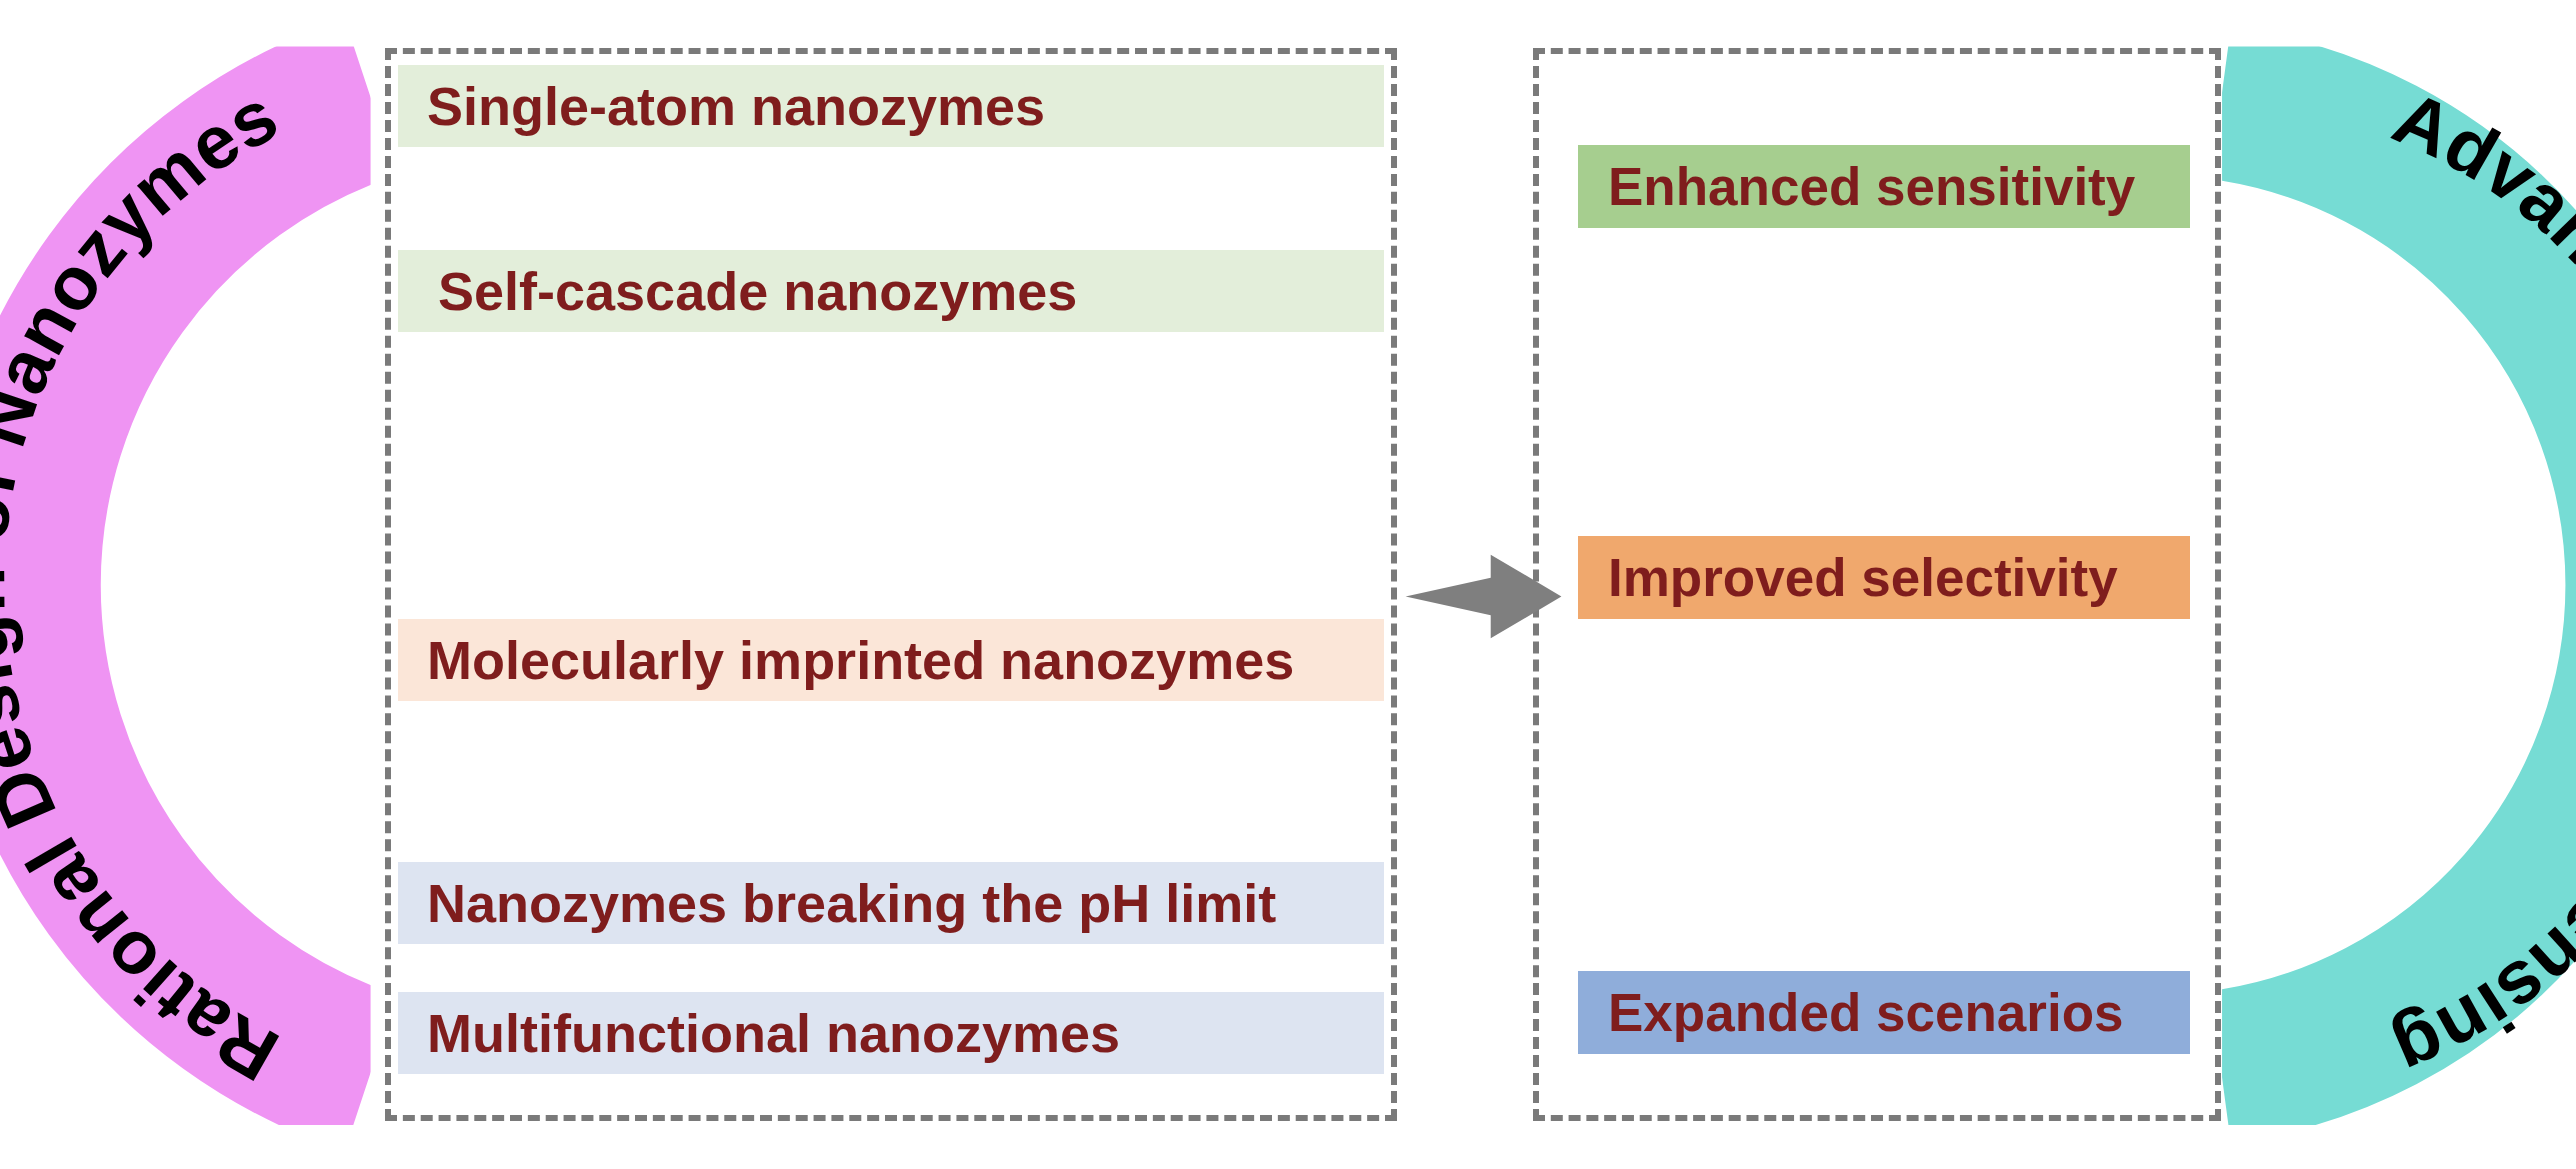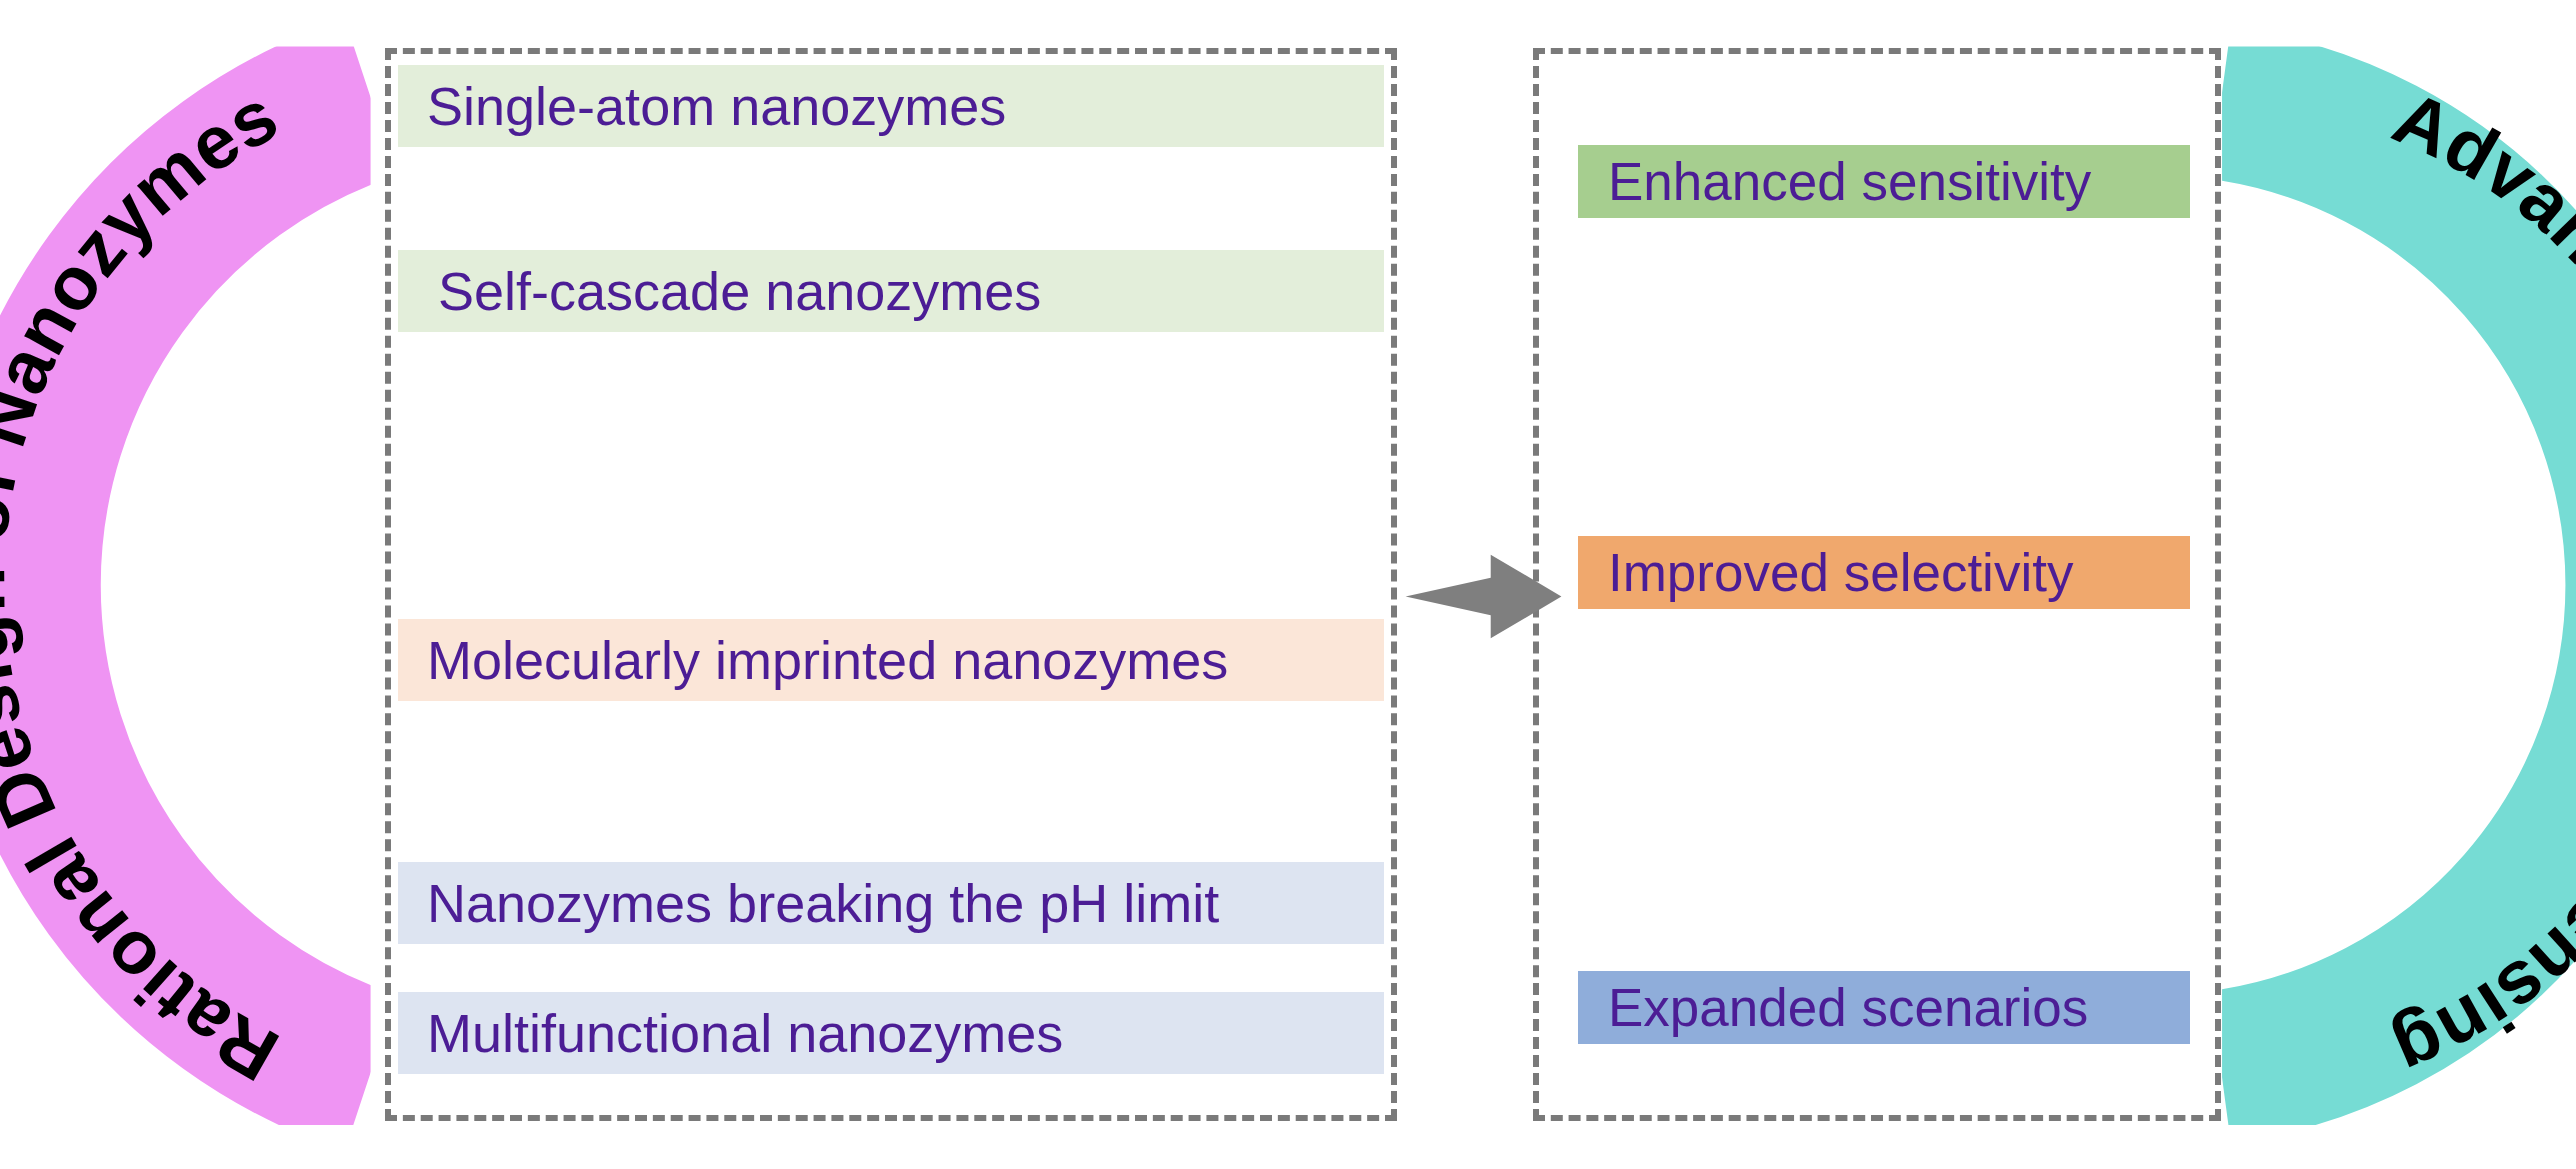--- a/index.html
+++ b/index.html
@@ -48,37 +48,37 @@
 
   
   .item-row {
     position: absolute;
     display: flex;
     align-items: center;
     box-sizing: border-box;
   }
   .item-label {
     font-family: "Liberation Sans", sans-serif;
-    font-weight: normal;
-    color: #4c1d95;
+    font-weight: bold;
+    color: #7f1d1d;
     white-space: nowrap;
     line-height: 1;
   }
   .left-item {
     left: 398px;
     width: 986px;
     height: 82px;
     padding-left: 29px;
   }
   .left-item .item-label { font-size: 54px; }
 
   .right-item {
     left: 1578px;
     width: 612px;
-    height: 73px;
+    height: 83px;
     padding-left: 30px;
   }
   .right-item .item-label { font-size: 53px; }
 
   
   #left-row-0 { top: 65px;  }
   #left-row-1 { top: 250px; }
   #left-row-2 { top: 454px; }
   #left-row-3 { top: 619px; }
   #left-row-4 { top: 825px; margin-top: 37px;}

